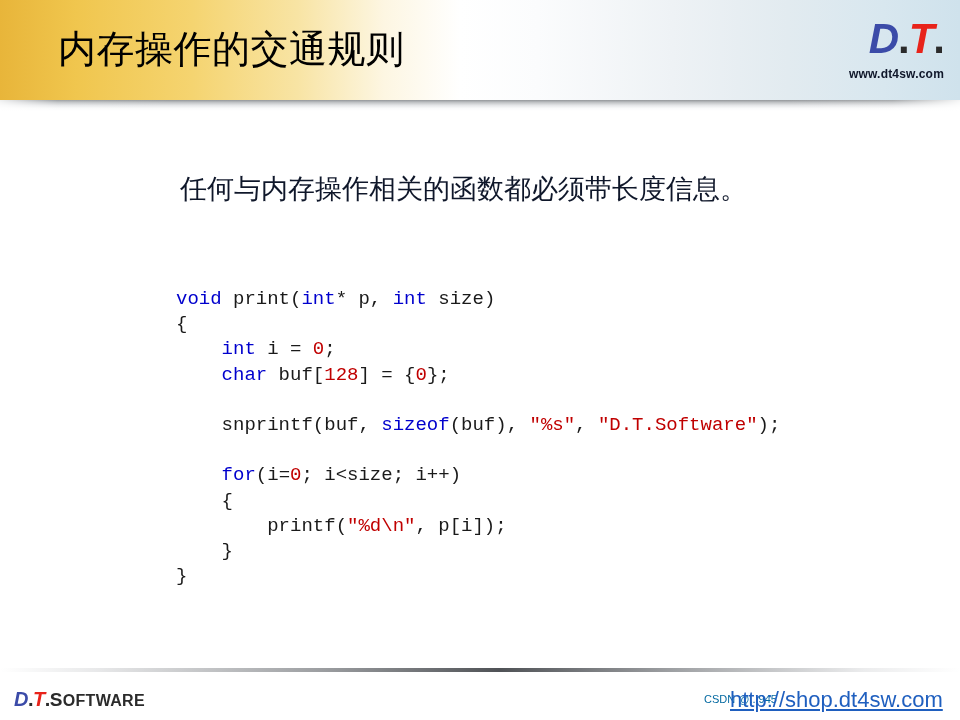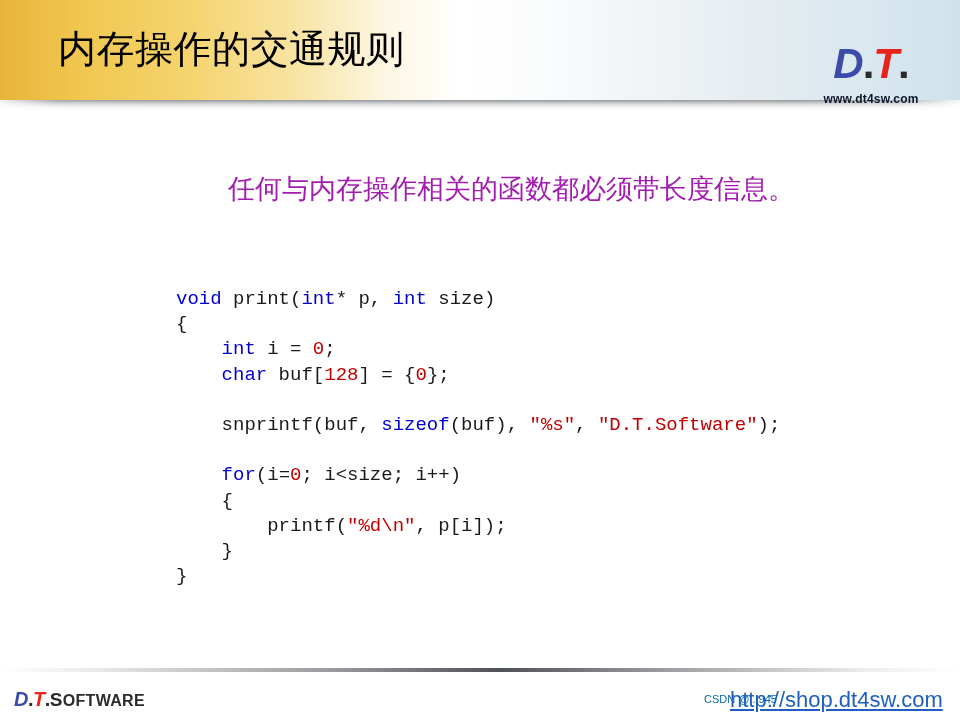--- a/index.html
+++ b/index.html
@@ -70,22 +70,21 @@
     white-space: nowrap;
   }
 
   
   #header-logo {
     position: absolute;
     right: 16px;
     top: 12px;
     width: 146px;
     height: 82px;
-    text-align: center;
-    margin-top: 25px;
+    text-align: right;
   }
   .logo-dt {
     font-size: 42px;
     font-weight: bold;
     font-style: italic;
     line-height: 54px;
     white-space: nowrap;
     letter-spacing: -1px;
   }
   .logo-d { color: #3b4ba8; }
@@ -100,23 +99,22 @@
     white-space: nowrap;
   }
 
   
   #statement {
     position: absolute;
     left: 180px;
     top: 170px;
     font-size: 27px;
     line-height: 38px;
-    color: #a21caf;
-    white-space: nowrap;
-    margin-left: 48px;
+    color: #0f172a;
+    white-space: nowrap;
   }
 
   #code-block {
     position: absolute;
     left: 176px;
     top: 287px;
     font-family: "Liberation Mono", "DejaVu Sans Mono", monospace;
     font-size: 19px;
     line-height: 25.2px;
     color: #1a1a1a;

